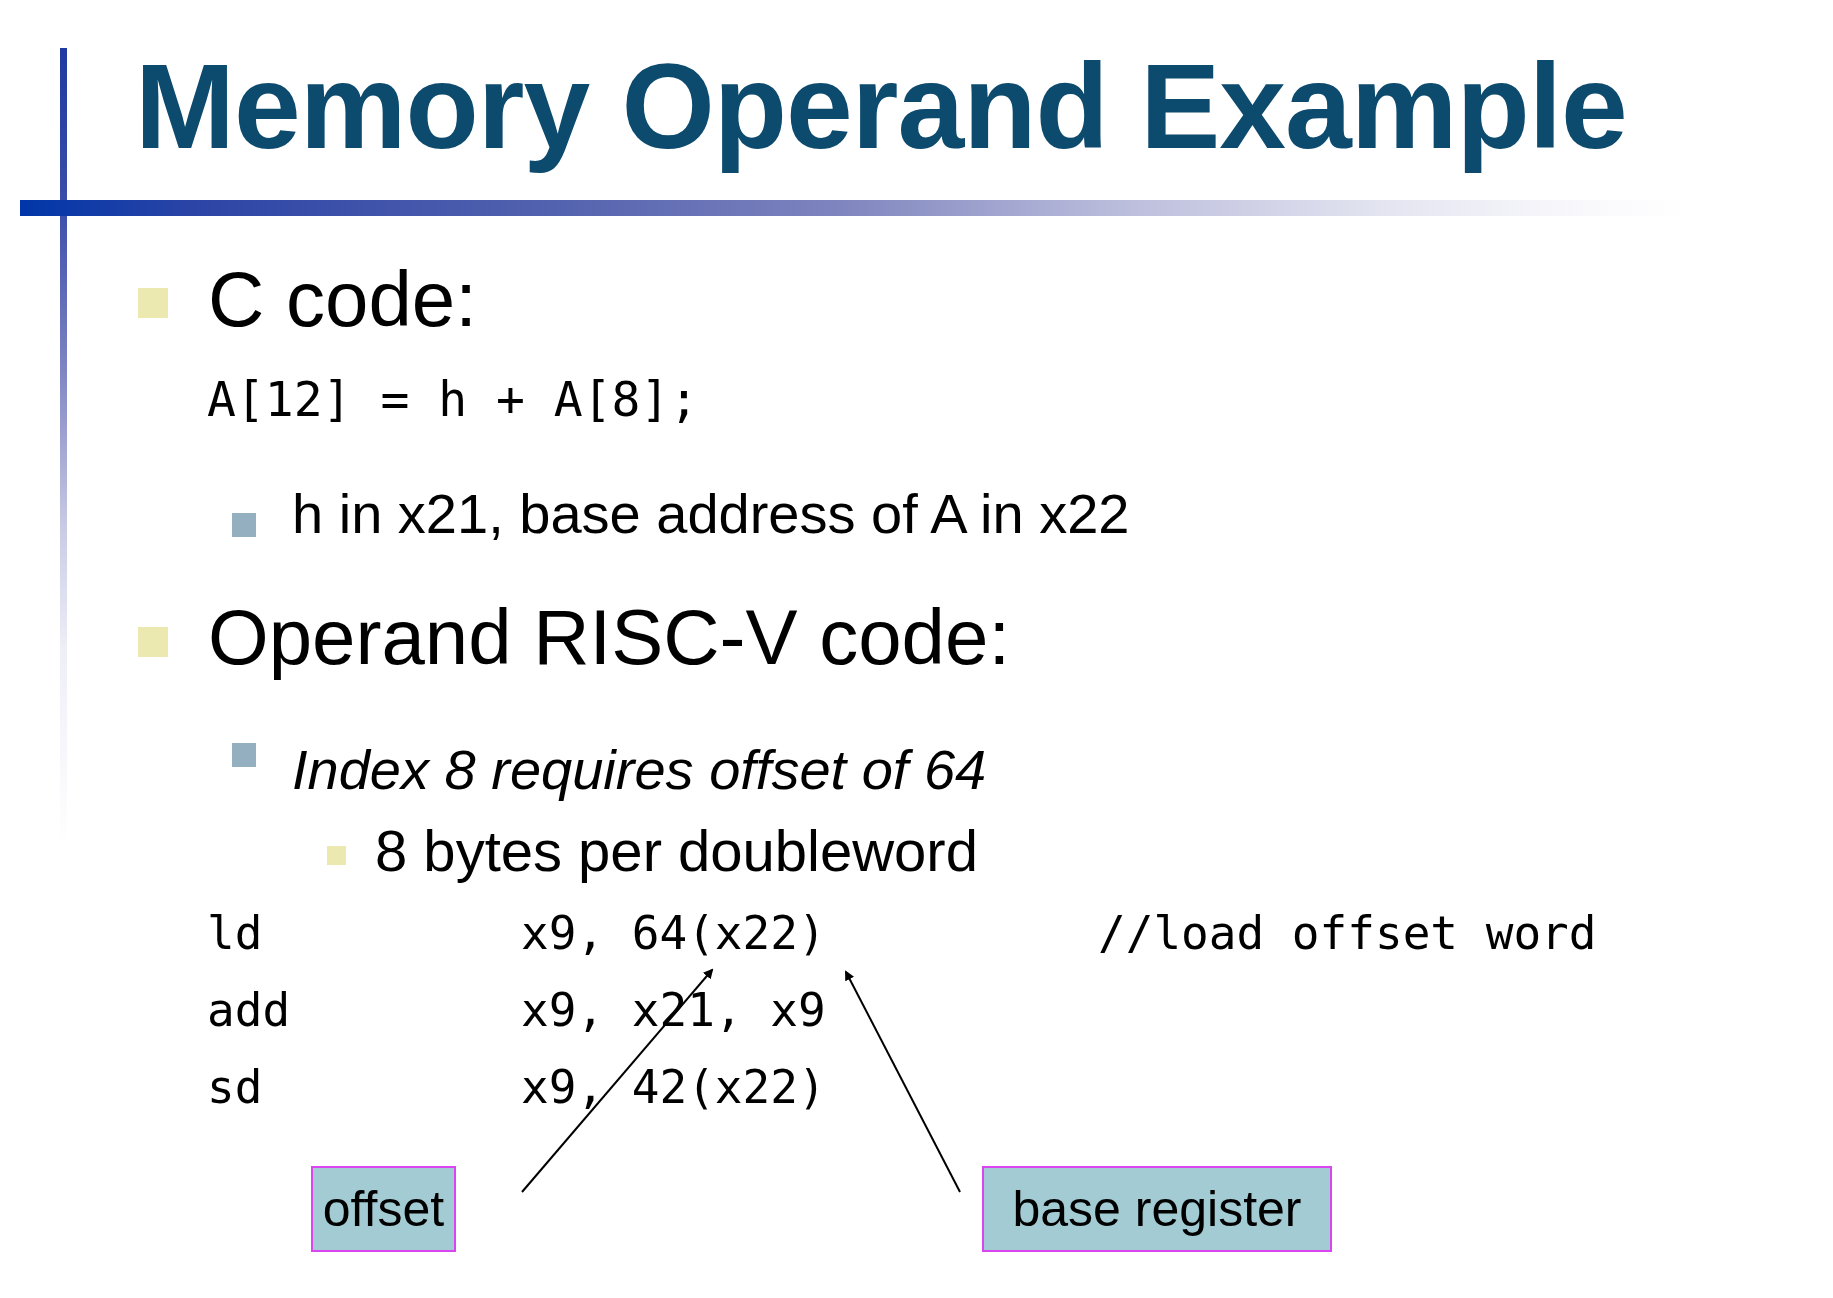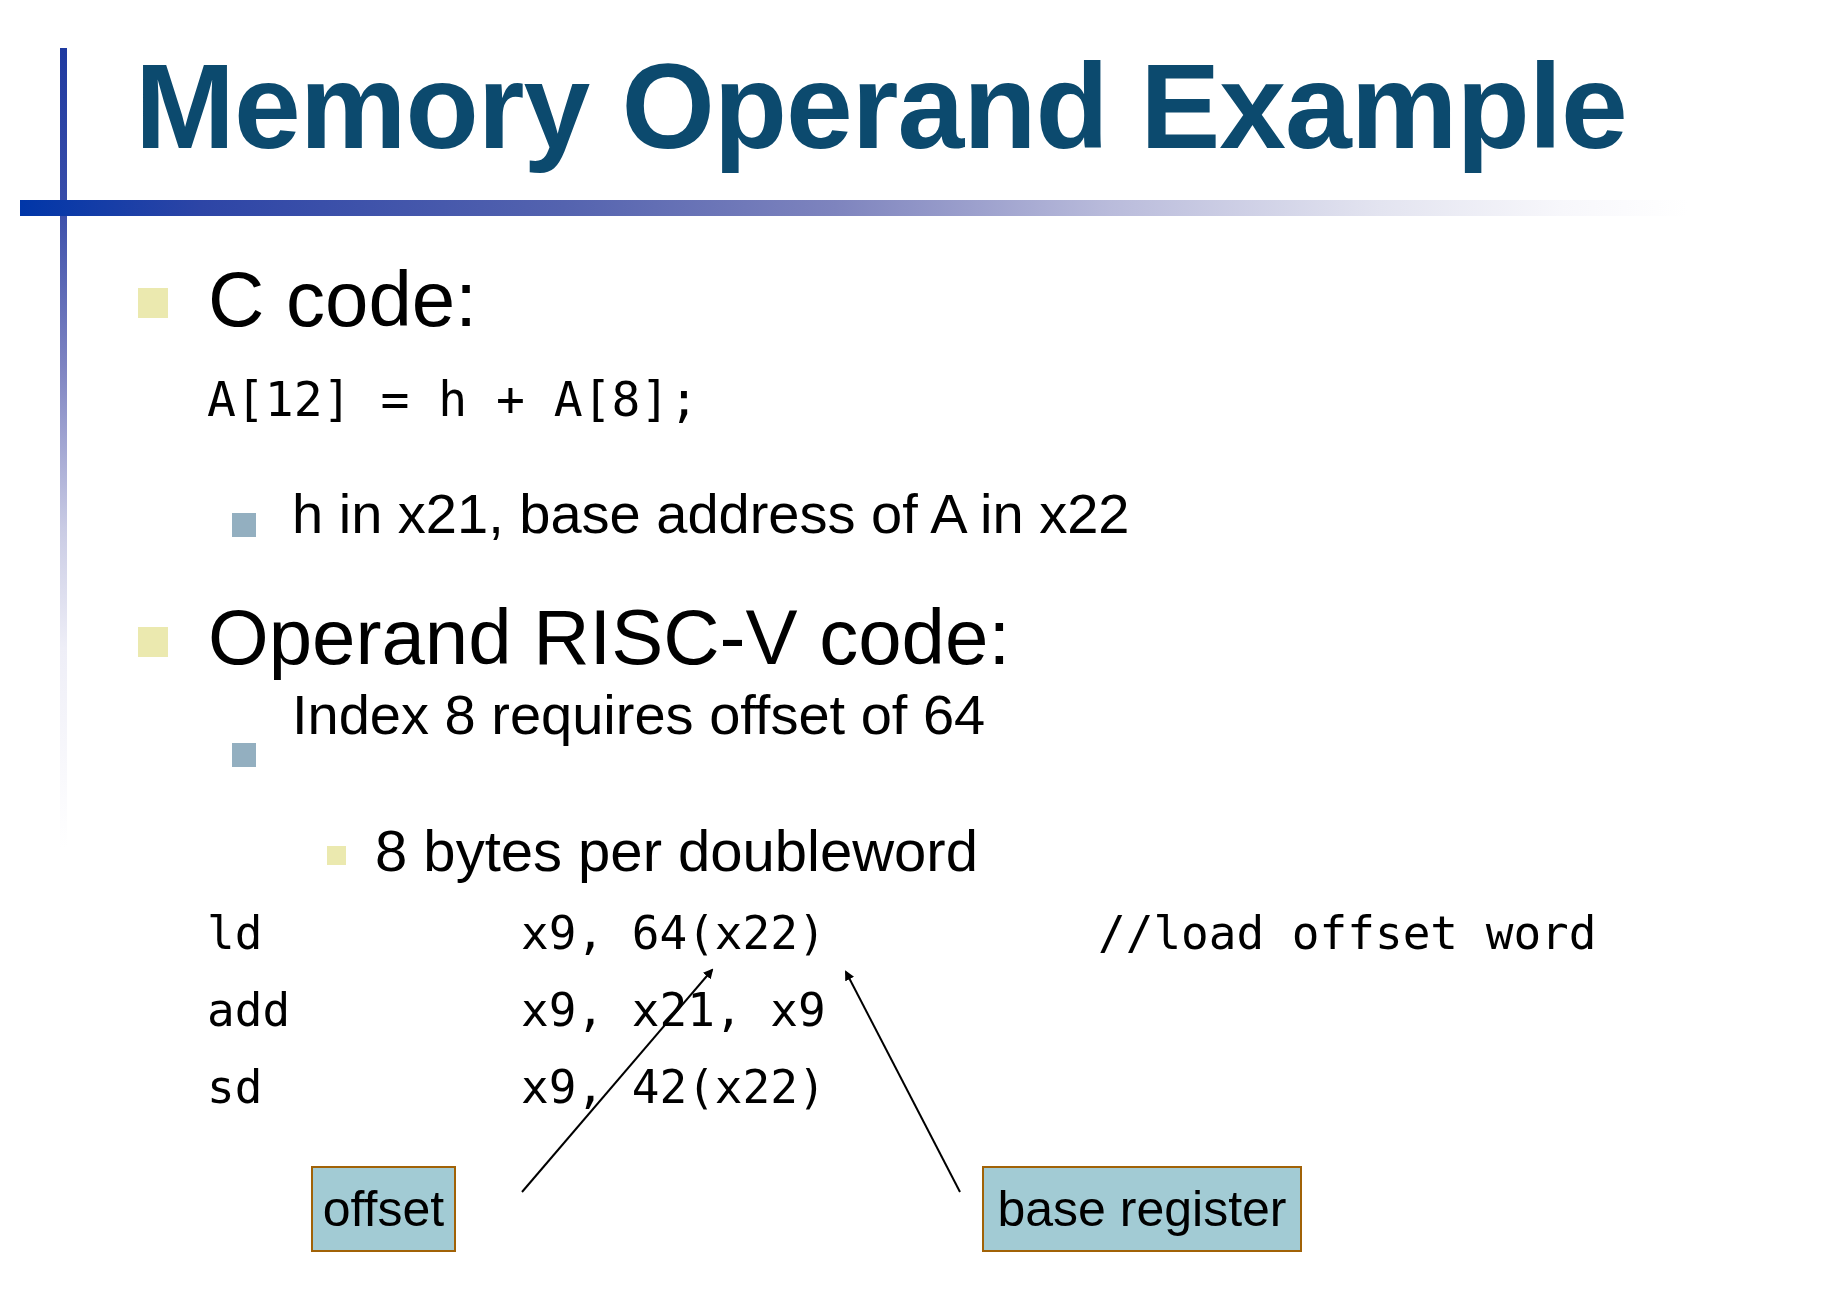--- a/index.html
+++ b/index.html
@@ -23,21 +23,21 @@
   .bullet { position: absolute; }
   .b1 { width: 30px; height: 30px; background: #ebe9af; }
   .b2 { width: 24px; height: 24px; background: #93afc0; }
   .b3 { width: 19px; height: 19px; background: #ebe9af; }
   .l1 { font-size: 78px; }
   .l2 { font-size: 56px; }
   .l3 { font-size: 58px; }
   .mono { font-family: "DejaVu Sans Mono", monospace; font-size: 48px; }
   .code { position: absolute; font-family: "DejaVu Sans Mono", monospace; font-size: 46px; line-height: 1; white-space: pre; }
   .callout {
-    position: absolute; background: #a2cbd4; border: 2px solid #a16207;
+    position: absolute; background: #a2cbd4; border: 2px solid #d946ef;
     font-size: 50px; display: flex; align-items: center; justify-content: center; box-sizing: border-box;
   }
   svg.arrows { position: absolute; left: 0; top: 0; }
 </style>
 </head>
 <body>
 
 <div class="vbar"></div>
 <div class="hbar"></div>
 
@@ -48,21 +48,21 @@
 
 <div class="row mono" style="left:207px; top:375px;">A[12] = h + A[8];</div>
 
 <div class="bullet b2" style="left:232px; top:513px;"></div>
 <div class="row l2" style="left:292px; top:486px;">h in x21, base address of A in x22</div>
 
 <div class="bullet b1" style="left:138px; top:627px;"></div>
 <div class="row l1" style="left:208px; top:598px;">Operand RISC-V code:</div>
 
 <div class="bullet b2" style="left:232px; top:743px;"></div>
-<div class="row l2" style="left:292px; top:687px;">Index 8 requires offset of 64</div>
+<div class="row l2" style="left:292px; top:742px;font-style:italic;">Index 8 requires offset of 64</div>
 
 <div class="bullet b3" style="left:327px; top:846px;"></div>
 <div class="row l3" style="left:375px; top:822px;">8 bytes per doubleword</div>
 
 <div>
   <div class="code" style="left:207px; top:910px;">ld</div>
   <div class="code" style="left:521px; top:910px;">x9, 64(x22)</div>
   <div class="code" style="left:1098px; top:910px;">//load offset word</div>
 
   <div class="code" style="left:207px; top:987px;">add</div>
@@ -76,13 +76,13 @@
   <defs>
     <marker id="ah" markerWidth="10" markerHeight="10" refX="8" refY="5" orient="auto" markerUnits="userSpaceOnUse">
       <path d="M0,0 L10,5 L0,10 z" fill="#000"></path>
     </marker>
   </defs>
   <line x1="522" y1="1192" x2="712" y2="970" stroke="#000" stroke-width="2" marker-end="url(#ah)"></line>
   <line x1="960" y1="1192" x2="846" y2="972" stroke="#000" stroke-width="2" marker-end="url(#ah)"></line>
 </svg>
 
 <div class="callout" style="left:311px; top:1166px; width:145px; height:86px;">offset</div>
-<div class="callout" style="left:982px; top:1166px; width:320px; height:86px;">base register</div>
+<div class="callout" style="left:982px; top:1166px; width:350px; height:86px;">base register</div>
 
 </body></html>

